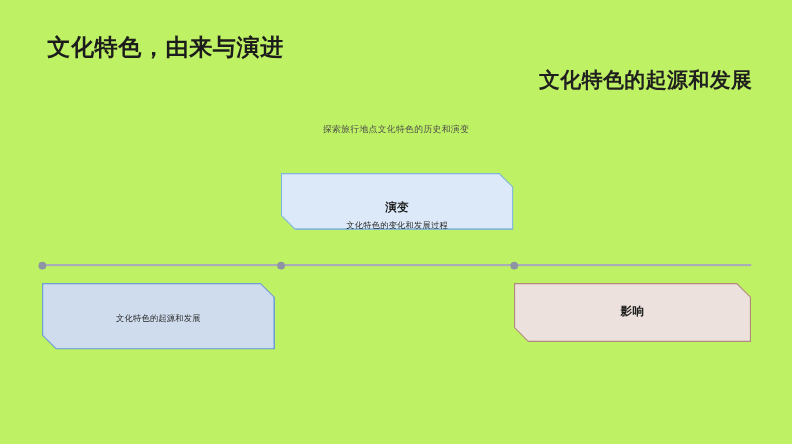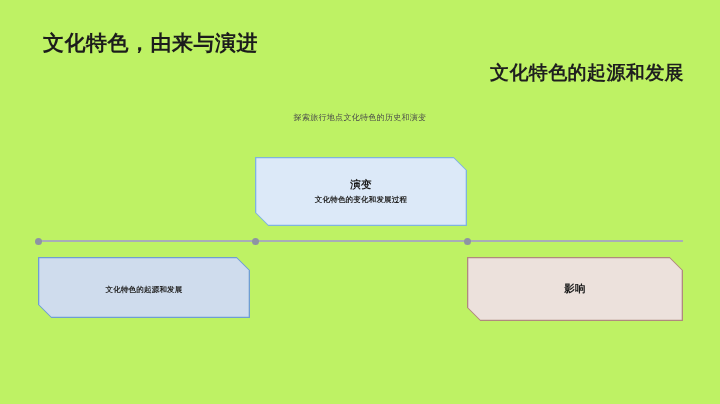--- a/index.html
+++ b/index.html
@@ -114,52 +114,53 @@
   .milestone-title {
     font-size: 10.5px;
     font-weight: bold;
     color: #1b1b1b;
     letter-spacing: 0.3px;
     line-height: 1.25;
   }
   .milestone-desc {
     margin-top: 4px;
     font-size: 7.5px;
-    font-weight: bold;
+    font-weight: normal;
     color: #262626;
     letter-spacing: 0.2px;
     line-height: 1.25;
   }
 
   
   #milestone-evolution {
     left: 255px;
     top: 157px;
     width: 212px;
-    height: 69px;
+    height: 52px;
+    justify-content: flex-end;
   }
   #milestone-evolution .milestone-inner { background: #7fb4dd; }
   #milestone-evolution .milestone-fill  { background: #dce9f8; }
 
   
   #milestone-origin {
     left: 38px;
     top: 257px;
     width: 212px;
     height: 61px;
   }
   #milestone-origin .milestone-inner { background: #6f9ed2; }
   #milestone-origin .milestone-fill  { background: #cfdced; }
 
   
   #milestone-impact {
     left: 467px;
     top: 257px;
     width: 216px;
-    height: 64px;
+    height: 54px;
   }
   #milestone-impact .milestone-inner { background: #b08a7d; }
   #milestone-impact .milestone-fill  { background: #ece1dc; }
 </style>
 </head>
 <body>
 
 <div id="slide">
 
   <div id="main-title">文化特色，由来与演进</div>

